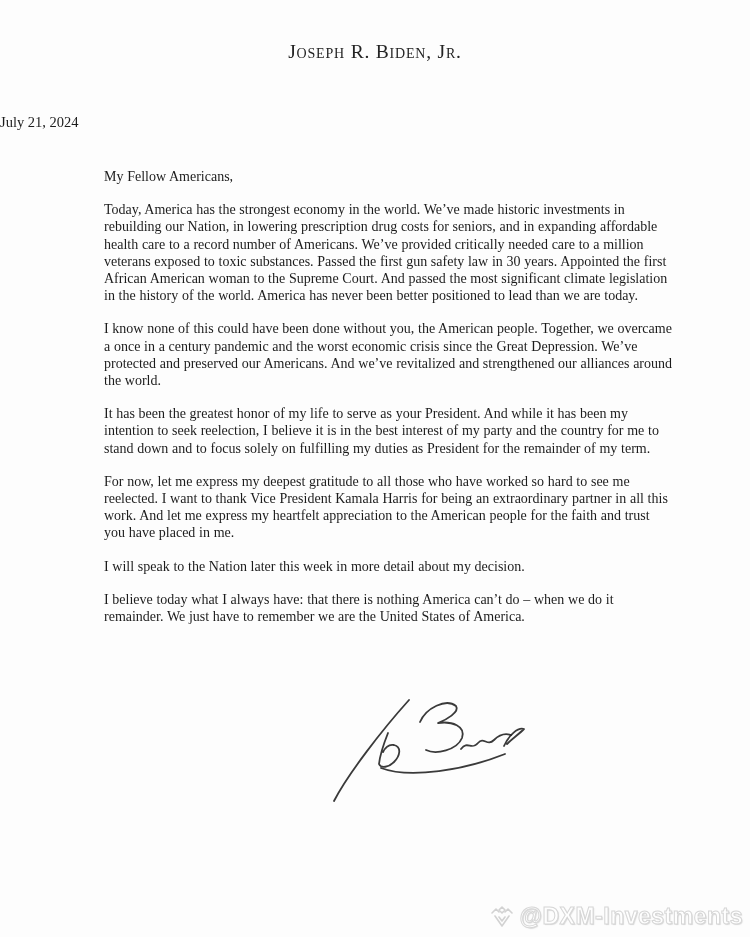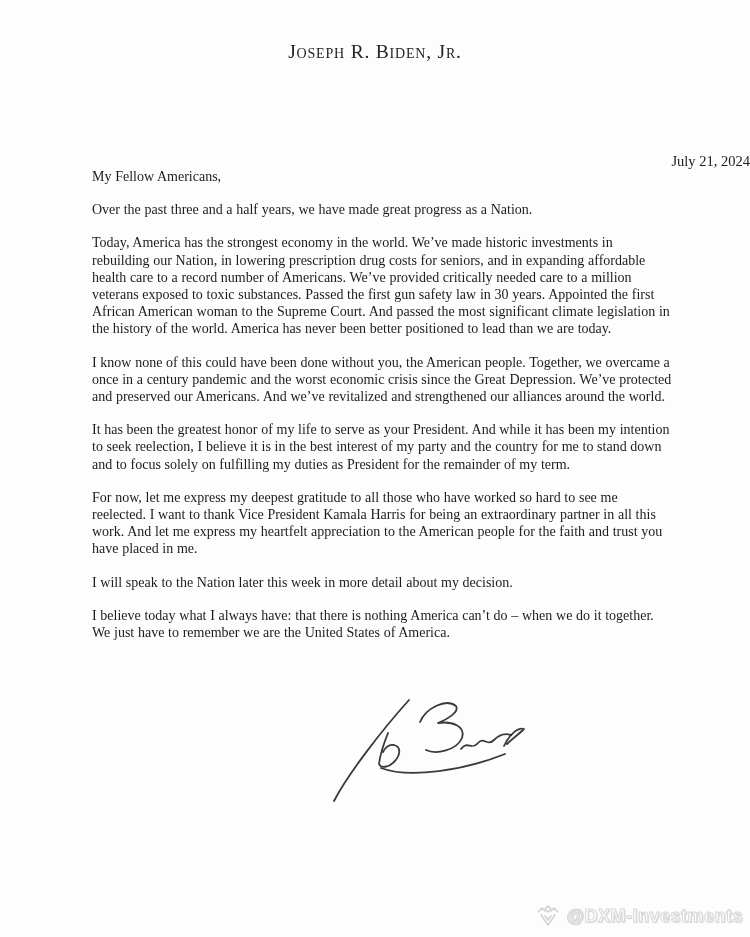--- a/index.html
+++ b/index.html
@@ -20,35 +20,34 @@
     top: 41px; left: 0; right: 0;
     text-align: center;
     font-variant: small-caps;
     font-size: 19.5px;
     letter-spacing: 0.8px;
     color: #242424;
   }
   .date-line {
     position: absolute;
     top: 114px; left: 0; right: 0;
-    text-align: right;
+    text-align: left;
     font-size: 14.5px;
-    margin-top: 39px;
   }
   .letter-body {
     position: absolute;
     top: 168px;
     left: 88px;
     width: 584px;
     font-size: 14px;
     line-height: 17.2px;
     text-align: left;
     word-spacing: 0.2px;
   }
-  .letter-body p { margin: 0 0 16px 4px; }
+  .letter-body p { margin: 0 0 16px 16px; }
   .signature-wrap {
     position: absolute;
     left: 290px;
     top: 690px;
     width: 250px;
     height: 115px;
   }
   .signature-wrap svg { display: block; width: 250px; height: 115px; }
   .sig-stroke {
     fill: none;
@@ -59,21 +58,21 @@
     opacity: 0.88;
   }
   .watermark {
     position: absolute;
     top: 903px;
     right: 7px;
     display: flex;
     align-items: center;
     gap: 5px;
     font-family: "Liberation Sans", sans-serif;
-    font-size: 18px;
+    font-size: 23px;
     font-weight: 700;
     letter-spacing: 0.5px;
     color: rgba(255,255,255,0.96);
     -webkit-text-stroke: 1px #d6d6d6;
     text-shadow: 1px 1px 1px rgba(185,185,185,0.55);
     user-select: none;
   }
   .watermark svg { display: block; }
   .wm-stroke {
     fill: none;
@@ -87,27 +86,26 @@
 <body>
 
 <div class="page">
 
   <div class="letterhead">Joseph R. Biden, Jr.</div>
 
   <div class="date-line">July 21, 2024</div>
 
   <div class="letter-body">
     <p>My Fellow Americans,</p>
-    <p>Over the past three and a half years, we have made great progress as a Nation.</p>
     <p>Today, America has the strongest economy in the world. We’ve made historic investments in rebuilding our Nation, in lowering prescription drug costs for seniors, and in expanding affordable health care to a record number of Americans. We’ve provided critically needed care to a million veterans exposed to toxic substances. Passed the first gun safety law in 30 years. Appointed the first African American woman to the Supreme Court. And passed the most significant climate legislation in the history of the world. America has never been better positioned to lead than we are today.</p>
     <p>I know none of this could have been done without you, the American people. Together, we overcame a once in a century pandemic and the worst economic crisis since the Great Depression. We’ve protected and preserved our Americans. And we’ve revitalized and strengthened our alliances around the world.</p>
     <p>It has been the greatest honor of my life to serve as your President. And while it has been my intention to seek reelection, I believe it is in the best interest of my party and the country for me to stand down and to focus solely on fulfilling my duties as President for the remainder of my term.</p>
     <p>For now, let me express my deepest gratitude to all those who have worked so hard to see me reelected. I want to thank Vice President Kamala Harris for being an extraordinary partner in all this work. And let me express my heartfelt appreciation to the American people for the faith and trust you have placed in me.</p>
     <p>I will speak to the Nation later this week in more detail about my decision.</p>
-    <p>I believe today what I always have: that there is nothing America can’t do – when we do it together. We just have to remember we are the United States of America.</p>
+    <p>I believe today what I always have: that there is nothing America can’t do – when we do it remainder. We just have to remember we are the United States of America.</p>
   </div>
 
   <div class="signature-wrap" aria-label="Handwritten signature of Joseph R. Biden, Jr.">
     <svg viewBox="0 0 250 115" xmlns="http://www.w3.org/2000/svg">
 
       <path class="sig-stroke" d="M44,111 C58,84 92,40 119,10"></path>
 
       <path class="sig-stroke" d="M98,43 C94,53 90,65 89,74 C91,79 99,77 104,72 C110,66 112,57 104,55 C99,54 95,58 93,62"></path>
 
       <path class="sig-stroke" d="M130,32 C136,18 156,8 166,16 C170,22 156,30 148,33 C162,31 176,36 172,48 C167,60 146,65 136,60"></path>

